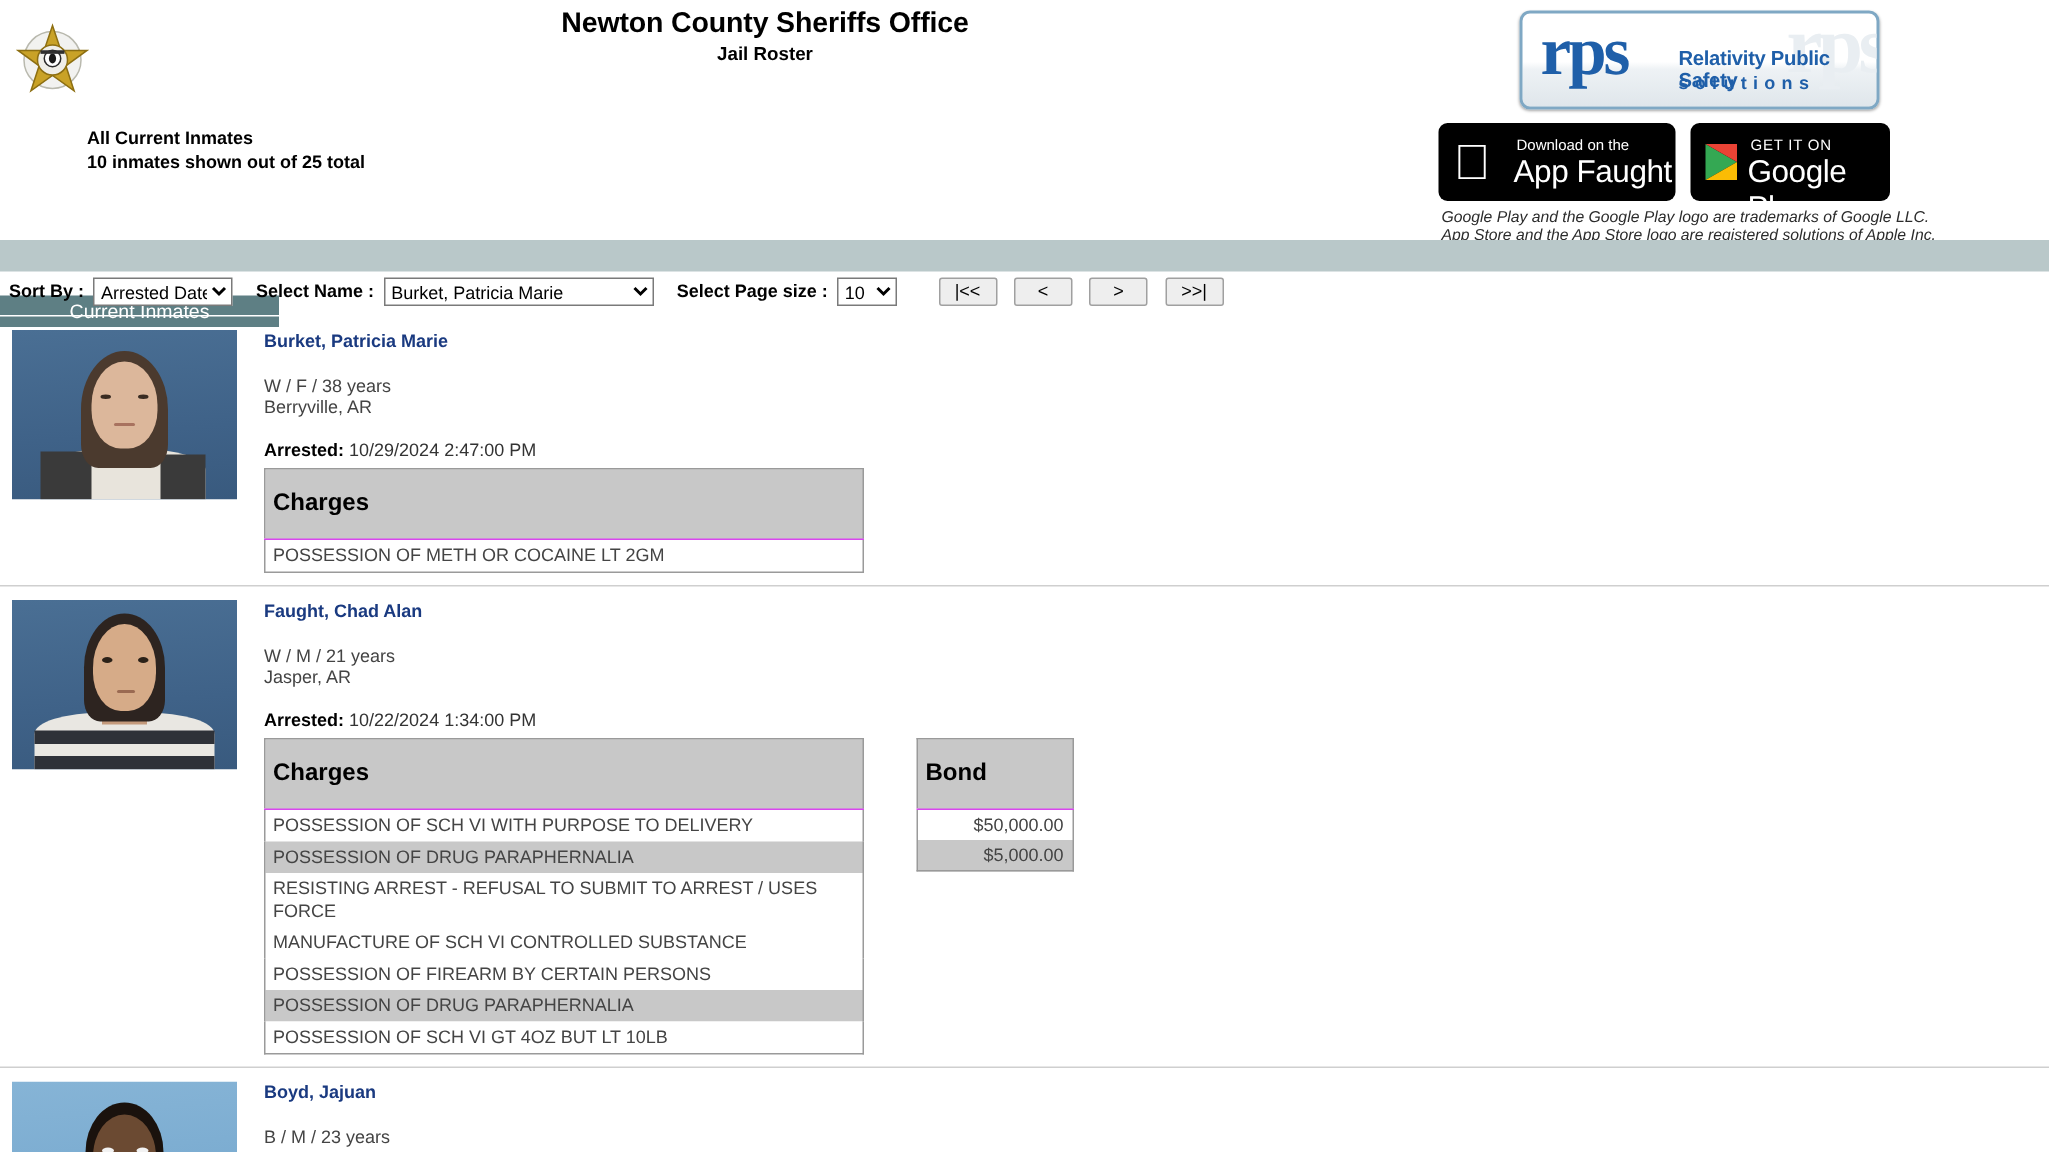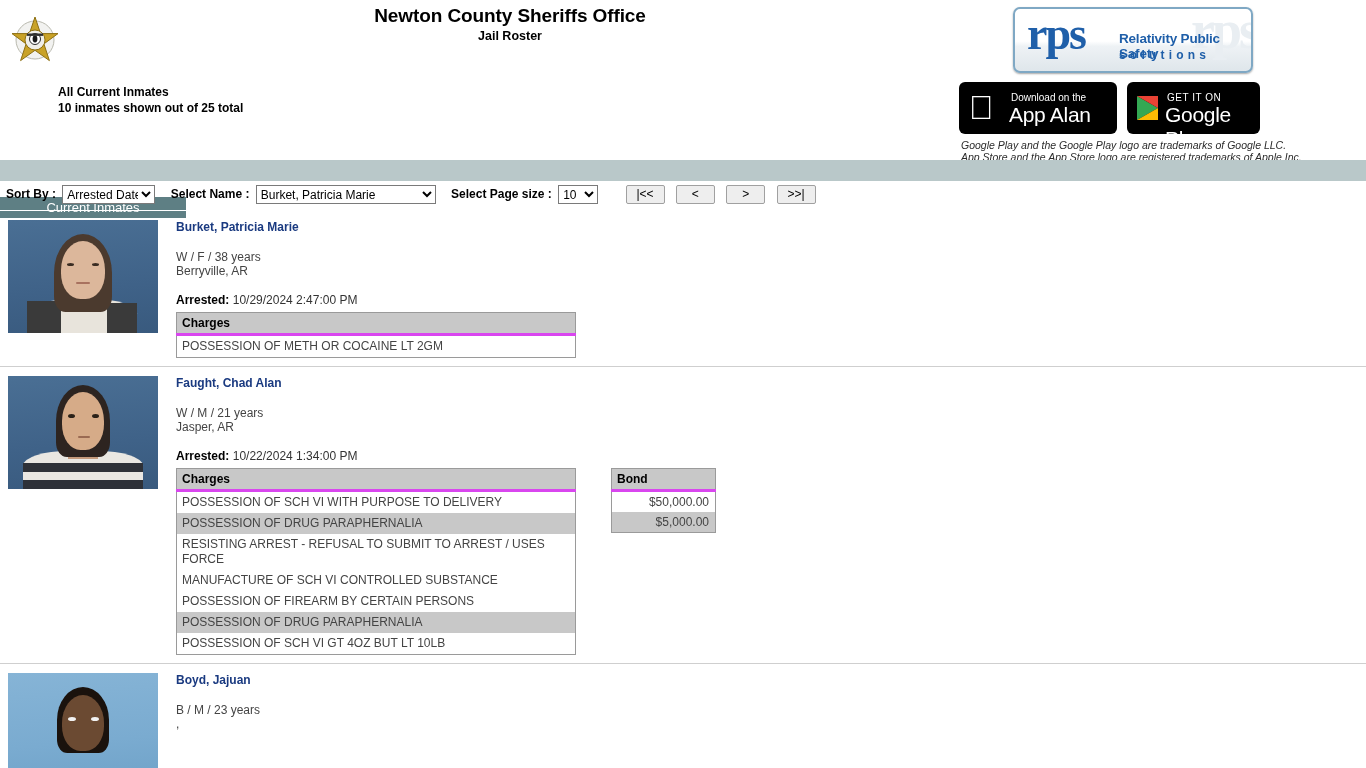--- a/index.html
+++ b/index.html
@@ -303,24 +303,24 @@
   table.bond {
     position: absolute;
     left: 435px;
     top: 0;
     width: 105px;
   }
   table.charges th, table.bond th {
     background: #c8c8c8;
     text-align: left;
     font-weight: bold;
-    font-size: 12px;
+    font-size: 16px;
     color: #000;
-    padding: 3px 5px;
-    border-bottom: 3px solid #d946ef;
+    padding: 14px 5px;
+    border-bottom: 1px solid #d946ef;
     height: 14px;
   }
   table.bond th { text-align: left; }
   table.charges td {
     padding: 3px 5px;
     color: #444;
     line-height: 15px;
     border: none;
   }
   table.bond td {
@@ -393,36 +393,36 @@
   <div class="rps-logo">
     <div class="rps-ghost">rps</div>
     <div class="rps-mark">rps</div>
     <div class="rps-line1">Relativity Public Safety</div>
     <div class="rps-line2">solutions</div>
   </div>
 
   <div class="store-badge appstore-badge">
     <span class="apple-glyph"></span>
     <span class="store-top" style="left:52px; top:10px;">Download on the</span>
-    <span class="store-bot" style="left:50px; top:21px;">App Alan</span>
+    <span class="store-bot" style="left:50px; top:21px;">App Faught</span>
   </div>
 
   <div class="store-badge googleplay-badge">
     <span>
       <span class="play-glyph"></span>
       <span class="play-glyph-b"></span>
       <span class="play-glyph-c"></span>
     </span>
     <span class="store-top" style="left:40px; top:10px; letter-spacing:0.5px;">GET IT ON</span>
     <span class="store-bot" style="left:38px; top:21px;">Google Play</span>
   </div>
 
   <div class="legal-text">
     <div>Google Play and the Google Play logo are trademarks of Google LLC.</div>
-    <div>App Store and the App Store logo are registered trademarks of Apple Inc.</div>
+    <div>App Store and the App Store logo are registered solutions of Apple Inc.</div>
   </div>
 </div>
 
 <div class="tabbar">
   <div class="tab tab-current active">Current Inmates</div>
   <div class="tab tab-new">New Inmates</div>
   <div class="tab tab-recent">Recent Releases</div>
 </div>
 
 <div class="controls">

